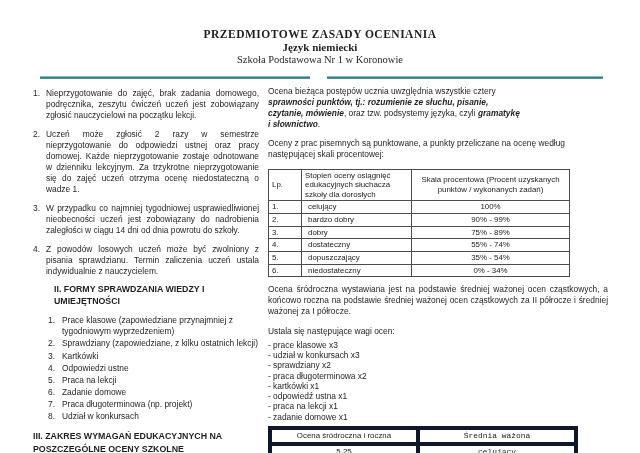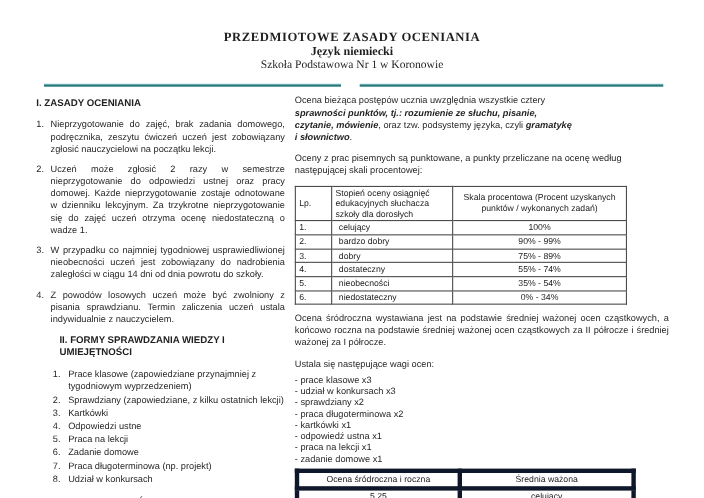--- a/index.html
+++ b/index.html
@@ -50,38 +50,37 @@
   .tbl{width:288px;font-size:7.9px;margin:0 0 7px 0;color:#222;}
   .tbl td{border:1px solid #4c4c4c;padding:1px 3px;vertical-align:middle;line-height:1.22;}
   .tbl .head td{text-align:center;}
   .tbl td.c0{width:26px;text-align:left;}
   .tbl td.c1{width:103px;text-align:left;padding-left:6px;}
   .tbl td.c2{width:151px;text-align:center;}
   .tbl .head td.c1{padding-left:3px;}
   .tbl2{width:288px;font-size:7.9px;color:#222;}
   .tbl2 td{border:4px solid #0f172a;padding:1px 3px;text-align:center;line-height:1.25;}
   .tbl2 td.d0{width:138px;}
-  .tbl2 td.d1{width:148px;}
+  .tbl2 td.d1{width:148px;font-family:Liberation Mono, monospace;}
 </style>
 </head>
 <body>
 
 <div class="page">
 
   <div class="doc-header">
     <div class="doc-title">PRZEDMIOTOWE ZASADY OCENIANIA</div>
     <div class="doc-subtitle">Język niemiecki</div>
     <div class="doc-school">Szkoła Podstawowa Nr 1 w Koronowie</div>
   </div>
 
   <div class="rule rule-left"></div>
   <div class="rule rule-right"></div>
 
   <div class="col-left">
-    <div class="sec-heading">I. ZASADY OCENIANIA</div>
     <div id="sec1-list">
         <div class="num-item">
           <span class="num">1.</span>
           <div class="txt">Nieprzygotowanie do zajęć, brak zadania domowego, podręcznika, zeszytu ćwiczeń uczeń jest zobowiązany zgłosić nauczycielowi na początku lekcji.</div>
         </div>
         <div class="num-item">
           <span class="num">2.</span>
           <div class="txt">Uczeń może zgłosić 2 razy w semestrze nieprzygotowanie do odpowiedzi ustnej oraz pracy domowej. Każde nieprzygotowanie zostaje odnotowane w dzienniku lekcyjnym. Za trzykrotne nieprzygotowanie się do zajęć uczeń otrzyma ocenę niedostateczną o wadze 1.</div>
         </div>
         <div class="num-item">
@@ -159,21 +158,21 @@
             <td class="c1">dobry</td>
             <td class="c2">75% - 89%</td>
           </tr>
           <tr>
             <td class="c0">4.</td>
             <td class="c1">dostateczny</td>
             <td class="c2">55% - 74%</td>
           </tr>
           <tr>
             <td class="c0">5.</td>
-            <td class="c1">nieobecności</td>
+            <td class="c1">dopuszczający</td>
             <td class="c2">35% - 54%</td>
           </tr>
           <tr>
             <td class="c0">6.</td>
             <td class="c1">niedostateczny</td>
             <td class="c2">0% - 34%</td>
           </tr>
         </tbody>
       </table>
 

